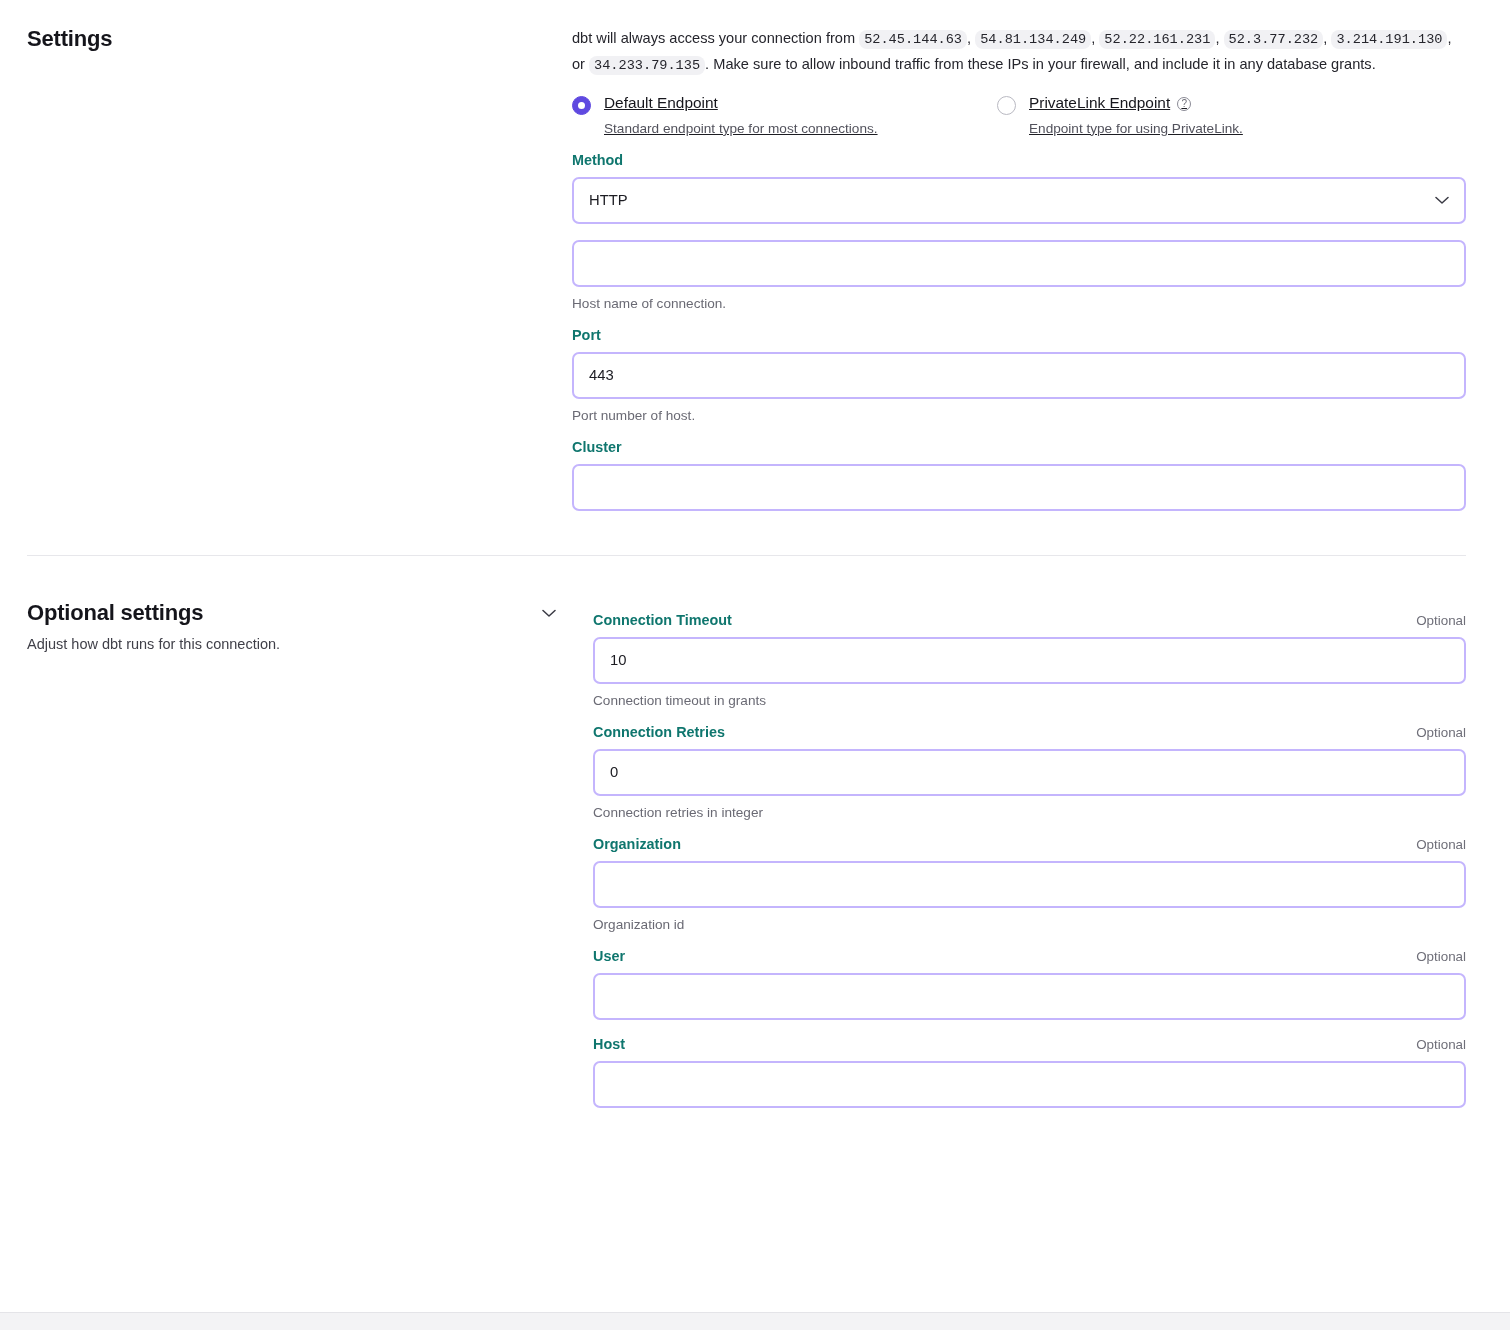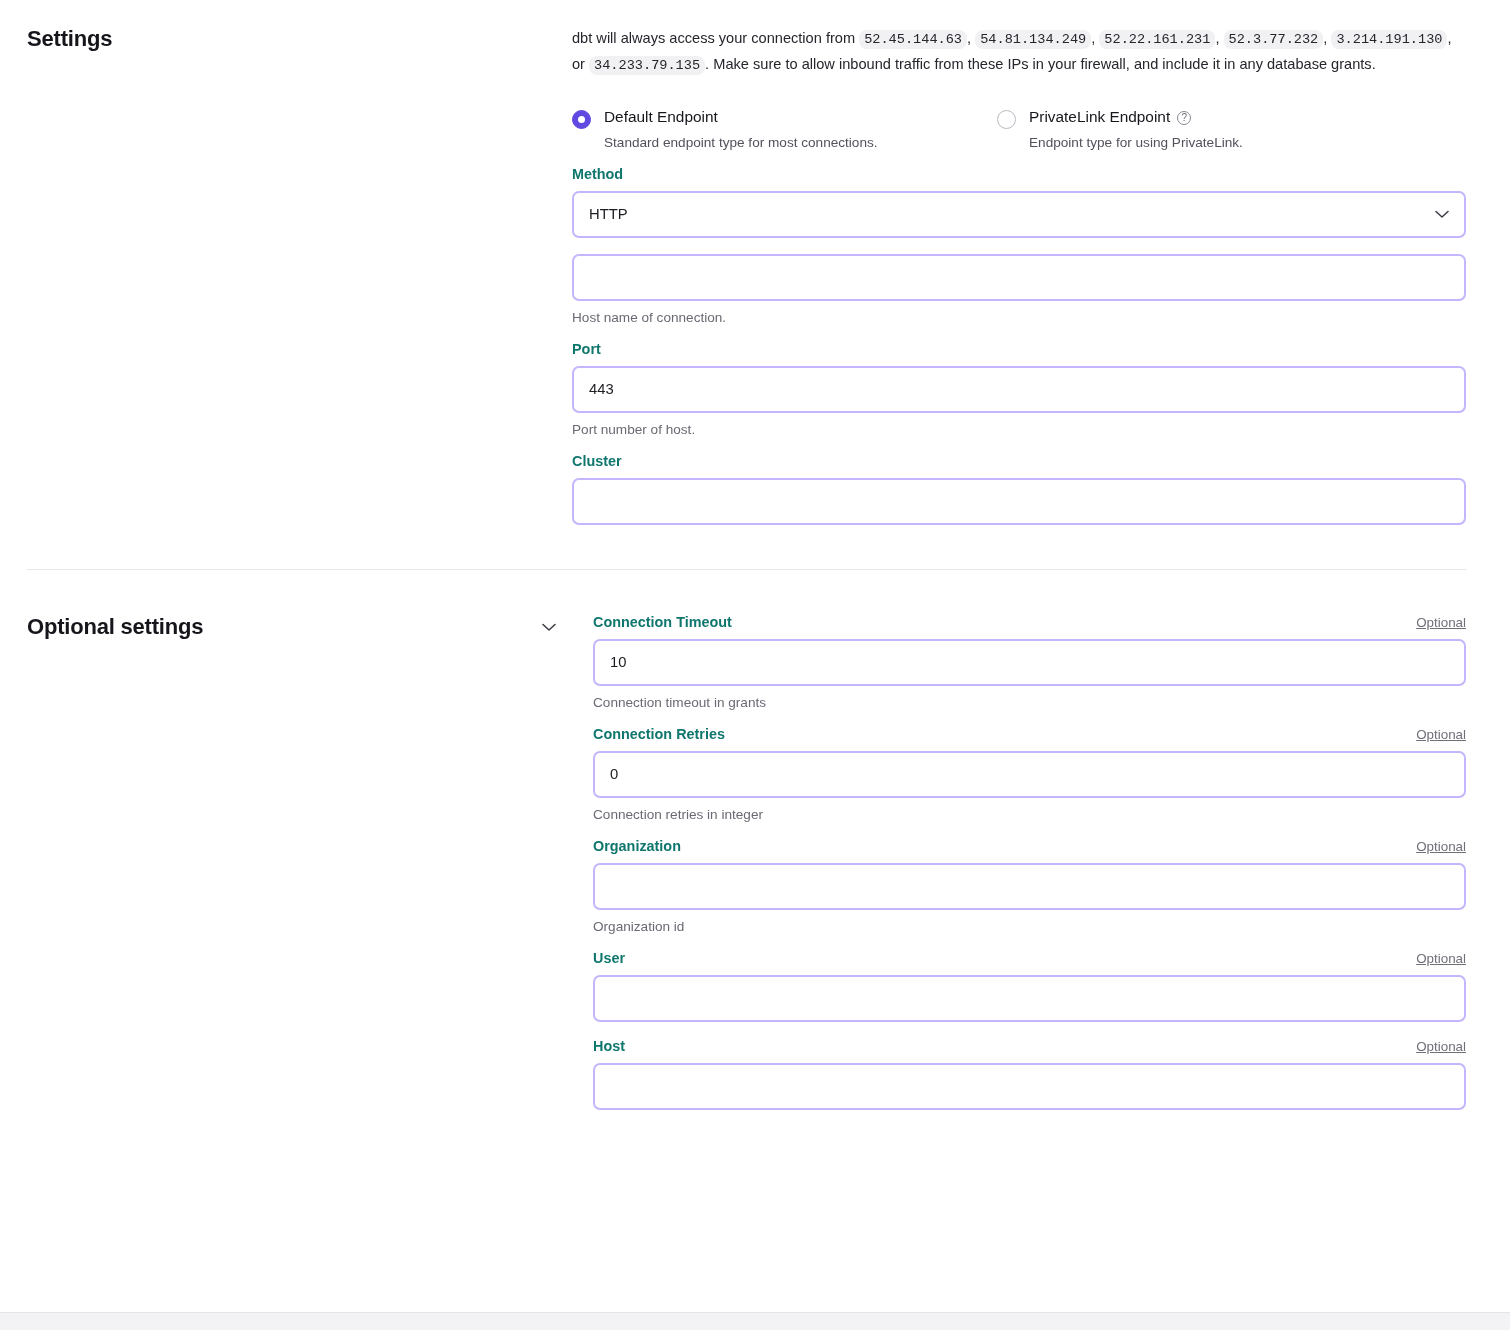--- a/index.html
+++ b/index.html
@@ -54,22 +54,23 @@
     font-family: "Liberation Mono", monospace;
     font-size: 13.6px;
     background: #f1f1f4;
     border-radius: 8px;
     padding: 2px 5px;
     color: #25252c;
     white-space: nowrap;
   }
   .radio-row {
     display: flex;
-    margin-top: 30px;
+    margin-top: 16px;
     margin-bottom: 8px;
+    text-decoration: underline;
   }
   .radio-opt {
     display: flex;
     align-items: flex-start;
     width: 425px;
   }
   .radio-dot {
     width: 19px;
     height: 19px;
     border-radius: 50%;
@@ -131,21 +132,20 @@
   .field-label {
     font-size: 14.4px;
     font-weight: 700;
     color: #0f766e;
     margin-bottom: 9px;
   }
   .optional-tag {
     font-size: 13.4px;
     color: #6f6f79;
     font-weight: 400;
-    text-decoration: underline;
   }
   .input {
     width: 100%;
     height: 47px;
     border: 2px solid #c4b5fd;
     border-radius: 7px;
     background: #ffffff;
     font-size: 14.8px;
     color: #1c1c22;
     padding: 0 15px;
@@ -264,29 +264,30 @@
       </div>
 
     </div>
   </div>
 
   <div class="divider"></div>
 
   <div class="section" style="padding-top:18px;gap:21px;">
     <div class="left-col">
       <h2 class="section-title">Optional settings</h2>
+      <div class="section-sub">Adjust how dbt runs for this connection.</div>
       <span class="collapse-chev">
         <svg width="14" height="9" viewBox="0 0 14 9">
             <path d="M1 1.5 L7 7 L13 1.5" fill="none" stroke="currentColor" stroke-width="1.5" stroke-linecap="round" stroke-linejoin="round"></path>
           </svg>
       </span>
     </div>
     <div class="right-col">
 
-      <div class="field" style="margin-top:0;">
+      <div class="field" style="margin-top:12px;">
         <div class="field-label-row">
           <span class="field-label">Connection Timeout</span>
           <span class="optional-tag">Optional</span>
         </div>
         <input class="input" value="10" style="">
         <div class="hint">Connection timeout in grants</div>
       </div>
 
       <div class="field">
         <div class="field-label-row">

